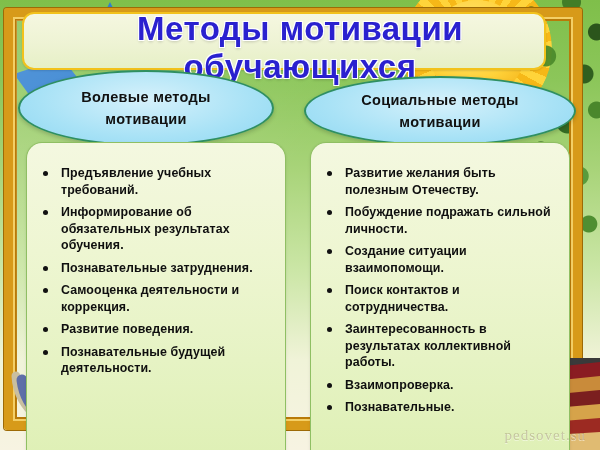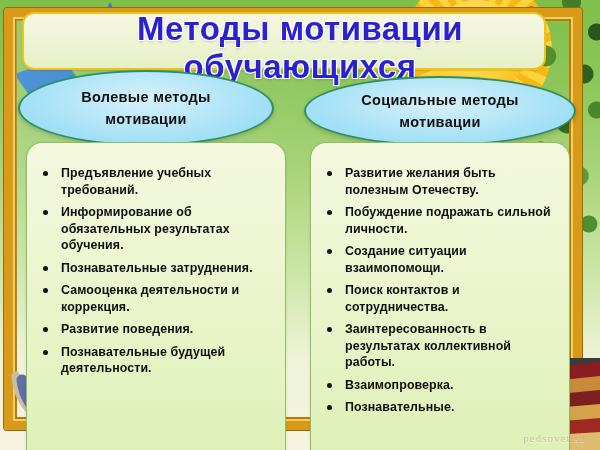--- a/index.html
+++ b/index.html
@@ -168,21 +168,21 @@
     right: 0; bottom: 0;
     width: 230px; height: 92px;
     pointer-events: none;
   }
 
   .watermark {
     position: absolute;
     right: 14px;
     bottom: 6px;
     font-family: "Liberation Serif", "DejaVu Serif", serif;
-    font-size: 11px;
+    font-size: 15px;
     letter-spacing: 1px;
     color: rgba(140, 120, 90, .38);
     text-shadow: 0 1px 0 rgba(255,255,255,.5);
     user-select: none;
     pointer-events: none;
   }
 
   
 
   .title-box {

